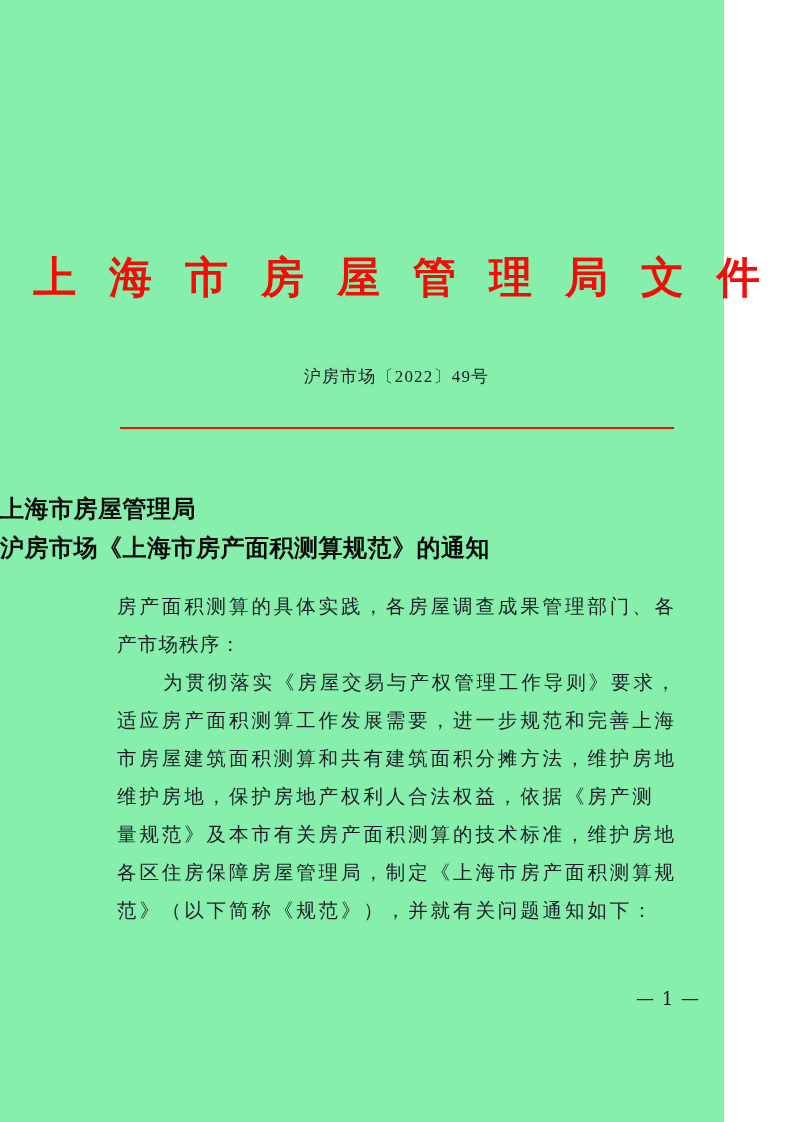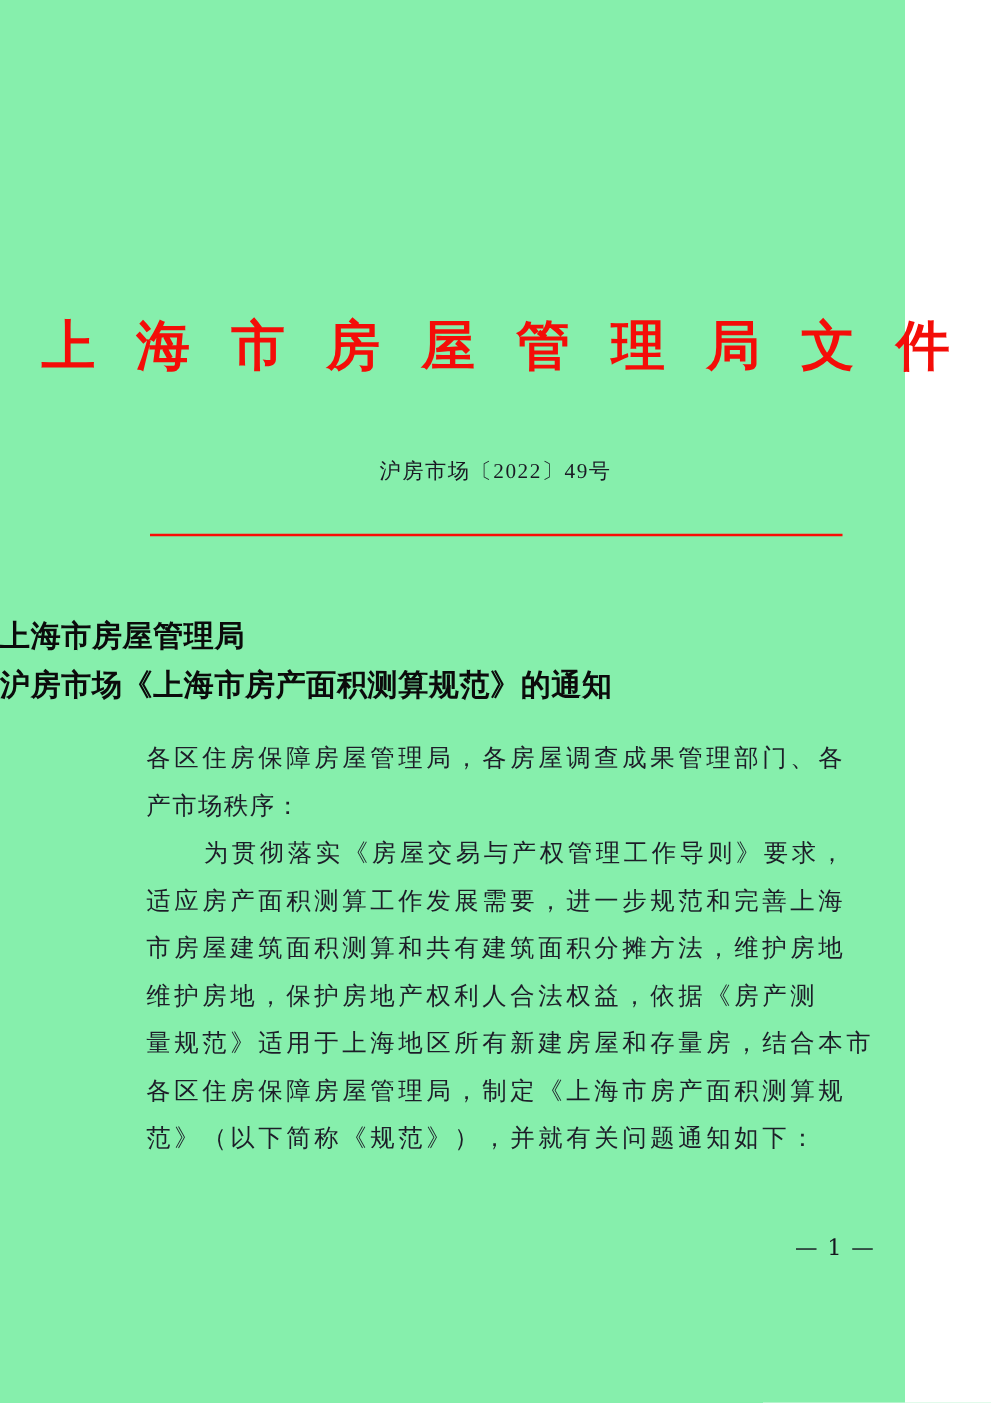--- a/index.html
+++ b/index.html
@@ -131,26 +131,26 @@
   <div class="doc-number">沪房市场〔2022〕49号</div>
 
   <div class="red-rule"></div>
 
   <div class="title-block">
     <div class="title-line">上海市房屋管理局</div>
     <div class="title-line">沪房市场《上海市房产面积测算规范》的通知</div>
   </div>
 
   <div class="body-block">
-    <div class="body-line">各区住房保障房屋管理局，各房屋调查成果管理部门、各</div>
+    <div class="body-line">房产面积测算的具体实践，各房屋调查成果管理部门、各</div>
     <div class="body-line tight">产市场秩序：</div>
     <div class="body-line indent">为贯彻落实《房屋交易与产权管理工作导则》要求，</div>
     <div class="body-line">适应房产面积测算工作发展需要，进一步规范和完善上海</div>
     <div class="body-line">市房屋建筑面积测算和共有建筑面积分摊方法，维护房地</div>
     <div class="body-line">维护房地，保护房地产权利人合法权益，依据《房产测</div>
-    <div class="body-line">量规范》适用于上海地区所有新建房屋和存量房，结合本市</div>
+    <div class="body-line">量规范》及本市有关房产面积测算的技术标准，维护房地</div>
     <div class="body-line">各区住房保障房屋管理局，制定《上海市房产面积测算规</div>
     <div class="body-line">范》（以下简称《规范》），并就有关问题通知如下：</div>
   </div>
 
   <div class="page-number">— 1 —</div>
 
 </div>
 
 </body></html>

